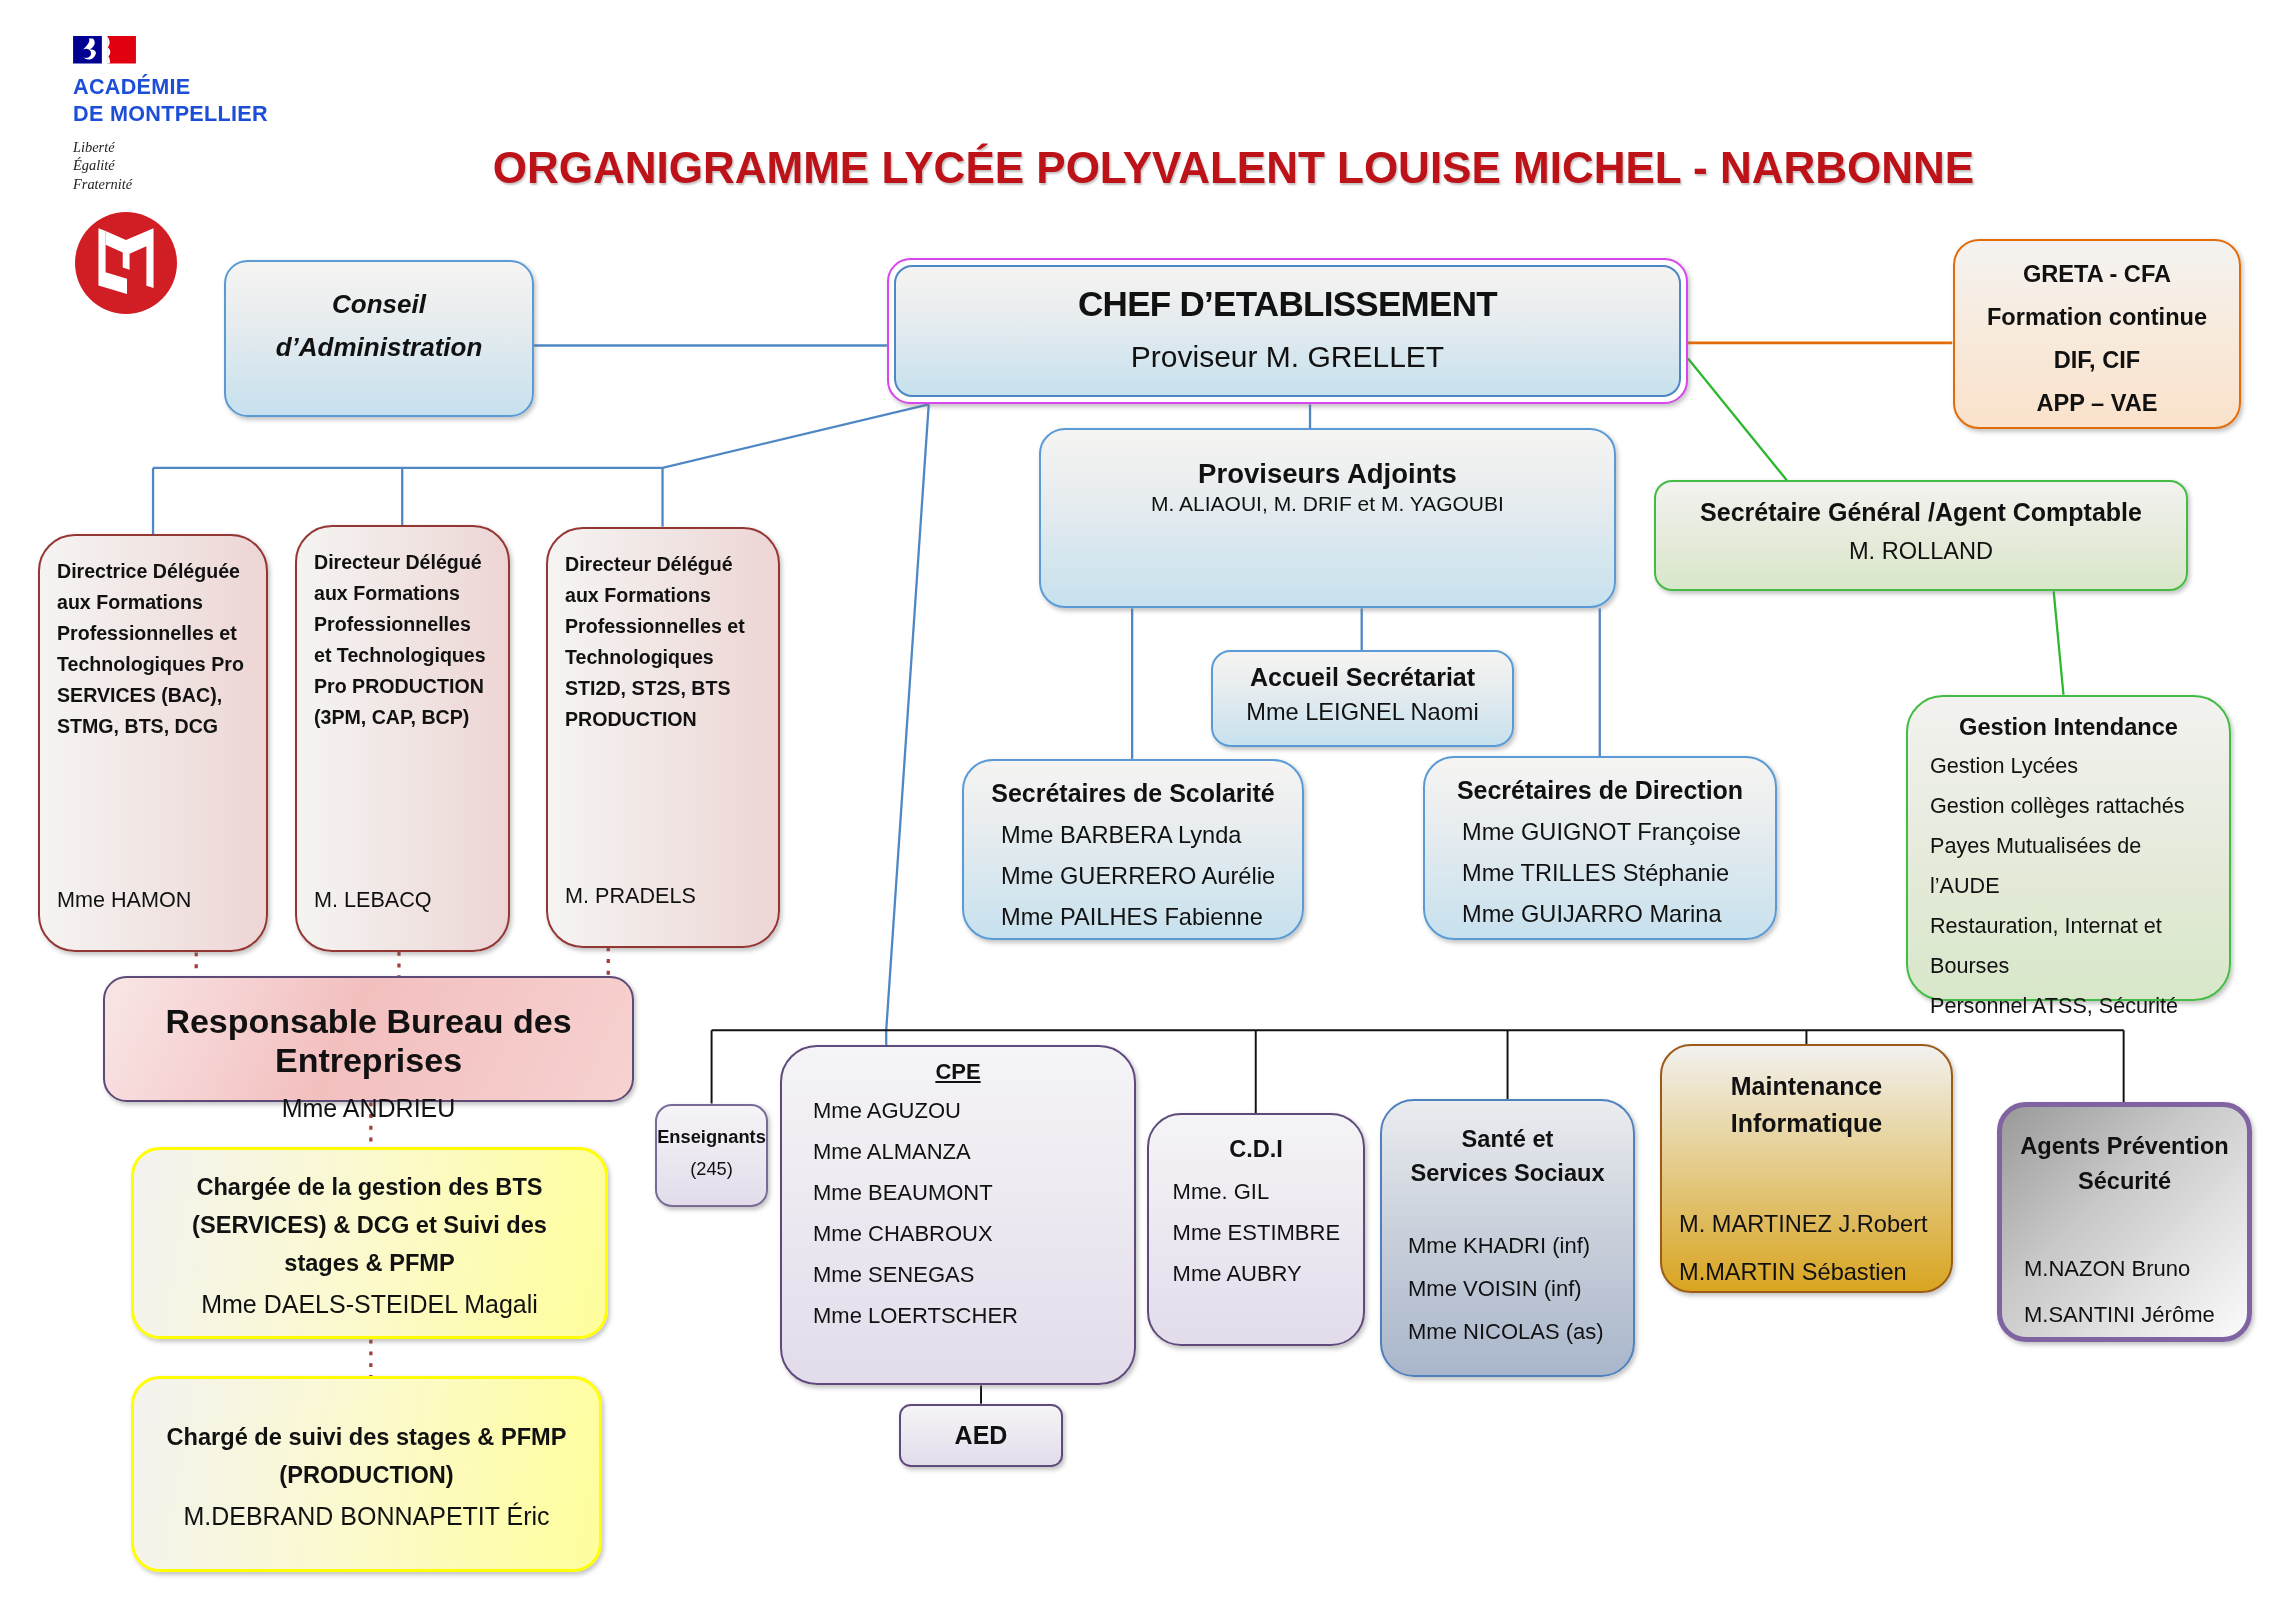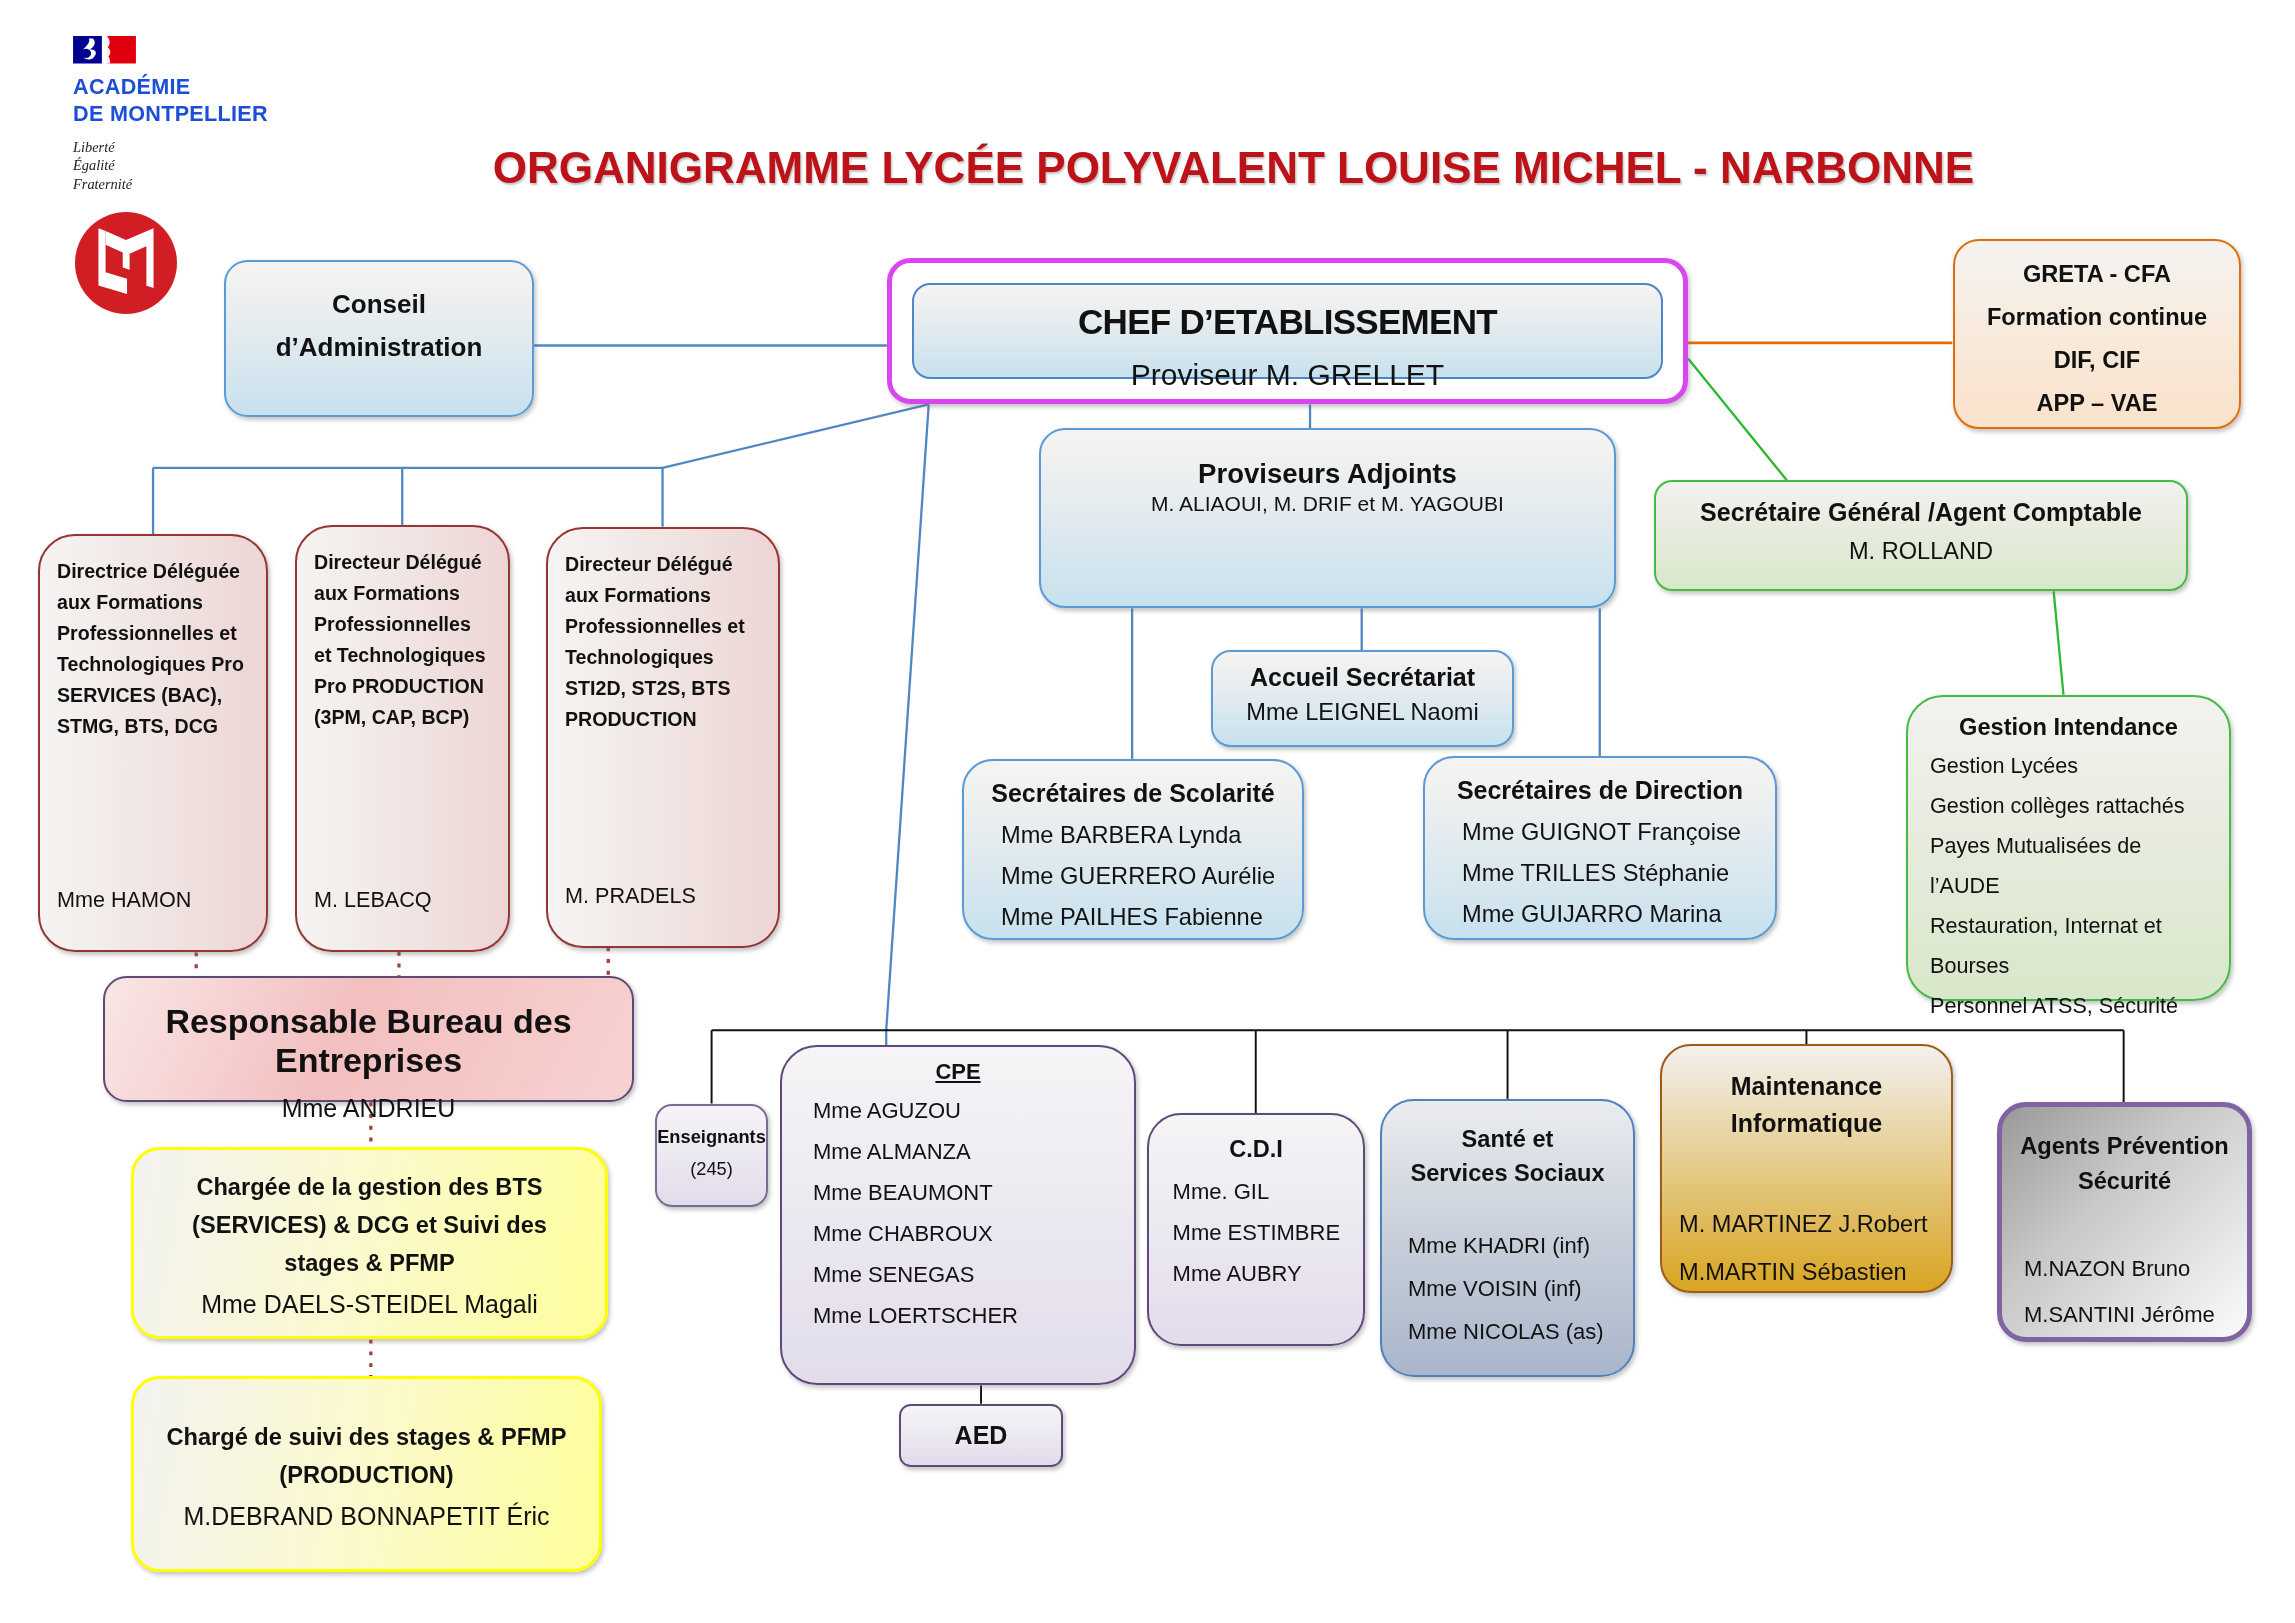--- a/index.html
+++ b/index.html
@@ -35,23 +35,23 @@
   .grad-dir    { background:linear-gradient(90deg,#F5F4F2 0%,#F0E4E2 55%,#EDD5D4 100%); }
   .grad-pink   { background:linear-gradient(115deg,#F9E6E6 0%,#F3BFBF 45%,#F6D2D0 100%); }
   .grad-yellow { background:linear-gradient(100deg,#F3F2F0 0%,#FBF9D0 45%,#FEFE9C 100%); }
   .grad-purple { background:linear-gradient(180deg,#F5F4F6 0%,#EBE7F0 55%,#E2DCEB 100%); }
   .grad-sante  { background:linear-gradient(180deg,#EAECEF 0%,#C8CFDA 50%,#A9B6CB 100%); }
   .grad-maint  { background:linear-gradient(180deg,#F2F1EF 0%,#E3C77E 55%,#D9A521 100%); }
   .grad-agents { background:linear-gradient(135deg,#999999 0%,#C8C8C8 40%,#FBFBFB 100%); }
 
   
   .conseil { left:224px; top:260px; width:310px; height:157px; border:2.3px solid #5B9BD5; border-radius:23.6px; padding-top:21px; }
-  .conseil .bt { font-size:26px; line-height:43px; }
-
-  .chef-outer { left:887px; top:258px; width:801px; height:146px; border:5px solid #d946ef; border-radius:23.6px; padding:20px; background:#fff; }
+  .conseil .bt { font-size:26px; line-height:43px;font-style:italic; }
+
+  .chef-outer { left:887px; top:258px; width:801px; height:146px; border:2px solid #d946ef; border-radius:23.6px; padding:5px; background:#fff; }
   .chef-inner { width:100%; height:100%; box-sizing:border-box; border:2.3px solid #4F87C5; border-radius:18.3px;
                 display:flex; flex-direction:column; align-items:center;
                 background:linear-gradient(180deg,#F5F4F2 0%,#E9EDEF 35%,#C7E1EE 100%); }
   .chef-inner .bt { font-size:35px; margin-top:17px; letter-spacing:-0.7px; }
   .chef-inner .bn { font-size:30px; margin-top:15.7px; }
 
   .greta { left:1953px; top:239px; width:288px; height:190px; border:2.6px solid #E36C0A; border-radius:26px; padding-top:11.8px; }
   .greta .bt { font-size:23.6px; line-height:43px; }
 
   .proviseurs { left:1039px; top:428px; width:577px; height:180px; border:2.6px solid #5B9BD5; border-radius:26px; }

